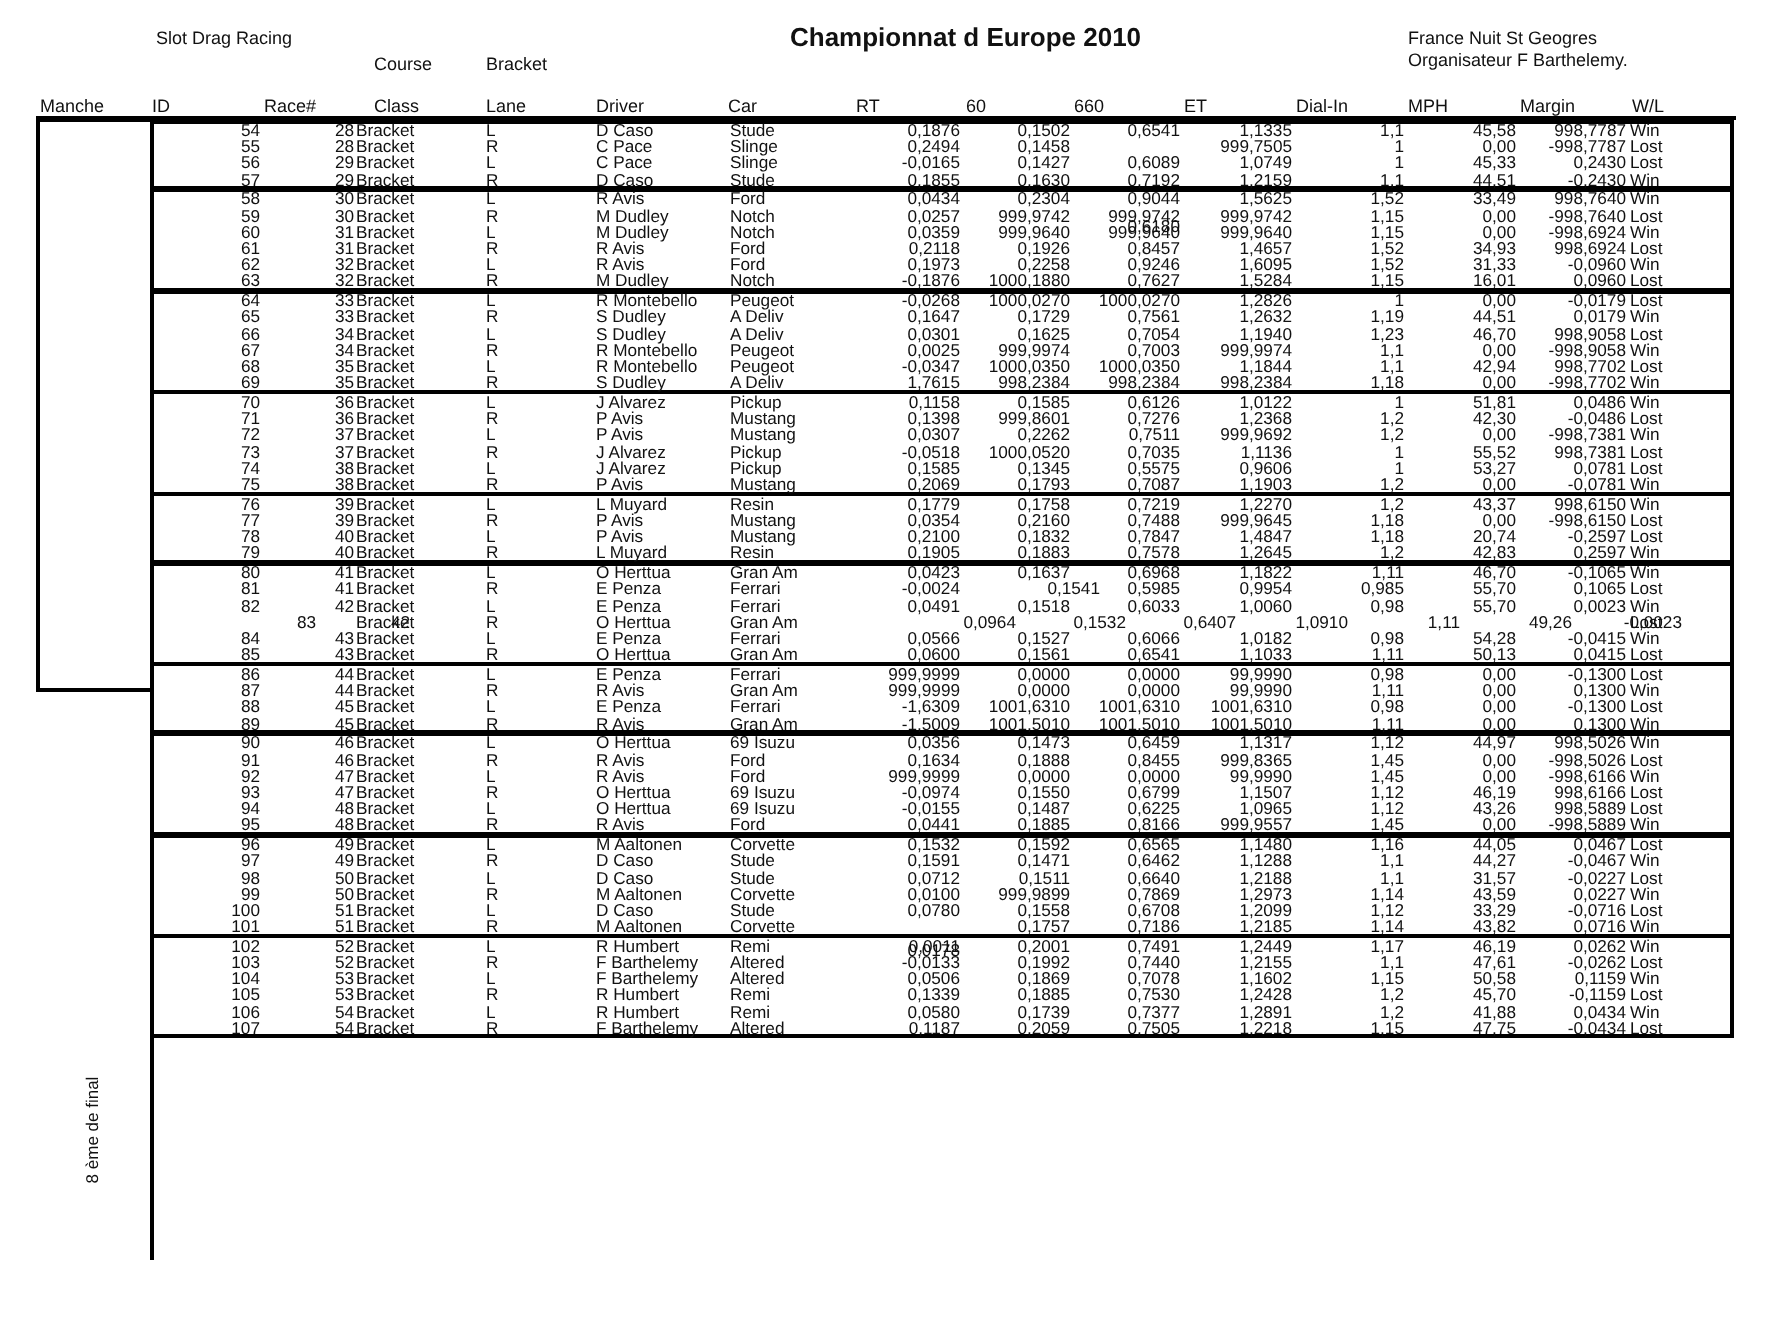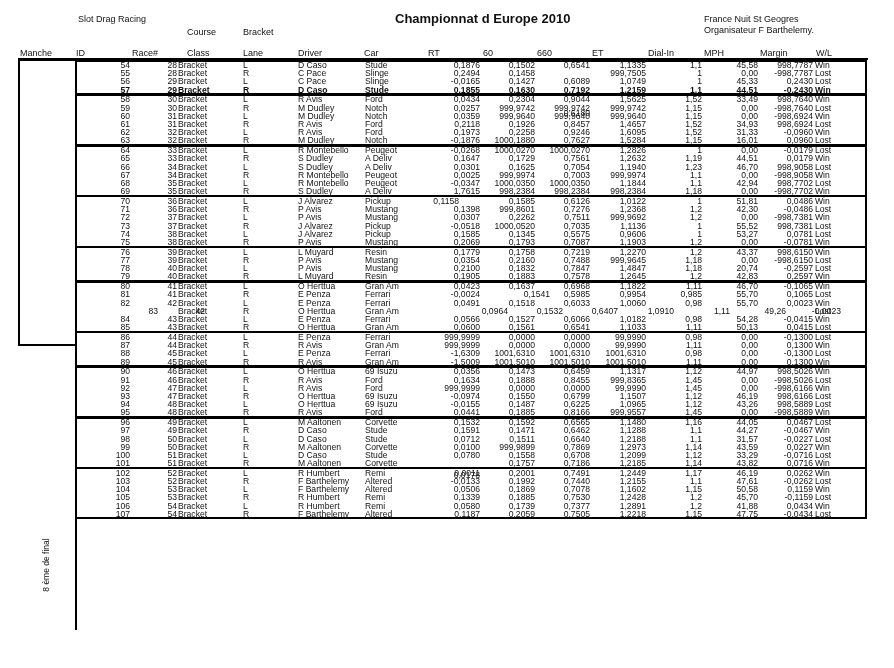--- a/index.html
+++ b/index.html
@@ -116,21 +116,21 @@
       <span class="c" style="left: 365px;">Slinge</span>
       <span class="c" style="right: 414px; text-align: right;">-0,0165</span>
       <span class="c" style="right: 359px; text-align: right;">0,1427</span>
       <span class="c" style="right: 304px; text-align: right;">0,6089</span>
       <span class="c" style="right: 248px; text-align: right;">1,0749</span>
       <span class="c" style="right: 192px; text-align: right;">1</span>
       <span class="c" style="right: 136px; text-align: right;">45,33</span>
       <span class="c" style="right: 81px; text-align: right;">0,2430</span>
       <span class="c" style="left: 815px;">Lost</span>
     </div>
-    <div class="row" style="top: 25.54px; font-weight: bold;">
+    <div class="row" style="top: 25.54px;">
       <span class="c" style="right: 764px; text-align: right;">57</span>
       <span class="c" style="right: 717px; text-align: right;">29</span>
       <span class="c" style="left: 178px;">Bracket</span>
       <span class="c" style="left: 243px;">R</span>
       <span class="c" style="left: 298px;">D Caso</span>
       <span class="c" style="left: 365px;">Stude</span>
       <span class="c" style="right: 414px; text-align: center;">0,1855</span>
       <span class="c" style="right: 359px; text-align: right;">0,1630</span>
       <span class="c" style="right: 304px; text-align: right;">0,7192</span>
       <span class="c" style="right: 248px; text-align: right;">1,2159</span>
@@ -331,21 +331,21 @@
       <span class="c" style="right: 81px; text-align: right;">-998,7702</span>
       <span class="c" style="left: 815px;">Win</span>
     </div>
     <div class="row" style="top: 136.98px;">
       <span class="c" style="right: 764px; text-align: right;">70</span>
       <span class="c" style="right: 717px; text-align: right;">36</span>
       <span class="c" style="left: 178px;">Bracket</span>
       <span class="c" style="left: 243px;">L</span>
       <span class="c" style="left: 298px;">J Alvarez</span>
       <span class="c" style="left: 365px;">Pickup</span>
-      <span class="c" style="right: 435px; text-align: right;">0,1158</span>
+      <span class="c" style="right: 414px; text-align: right;">0,1158</span>
       <span class="c" style="right: 359px; text-align: right;">0,1585</span>
       <span class="c" style="right: 304px; text-align: center;">0,6126</span>
       <span class="c" style="right: 248px; text-align: right;">1,0122</span>
       <span class="c" style="right: 192px; text-align: right;">1</span>
       <span class="c" style="right: 136px; text-align: right;">51,81</span>
       <span class="c" style="right: 81px; text-align: right;">0,0486</span>
       <span class="c" style="left: 815px;">Win</span>
     </div>
     <div class="row" style="top: 145.16px;">
       <span class="c" style="right: 764px; text-align: right;">71</span>

